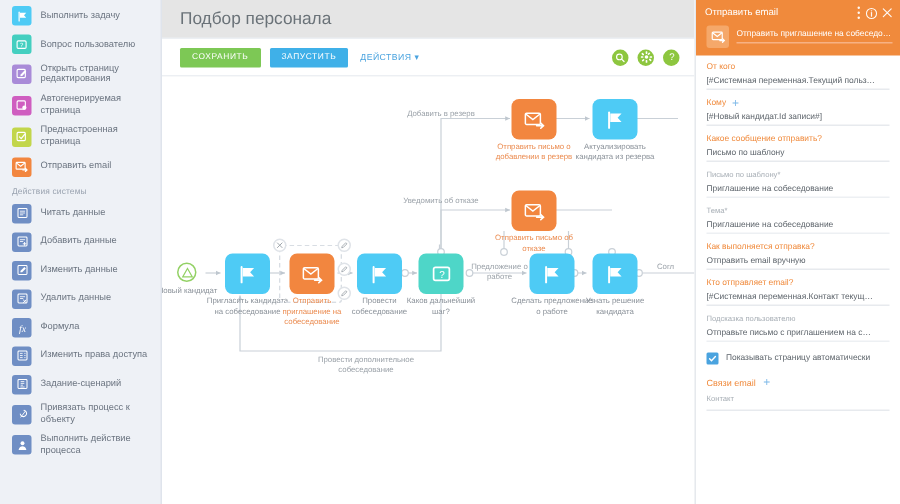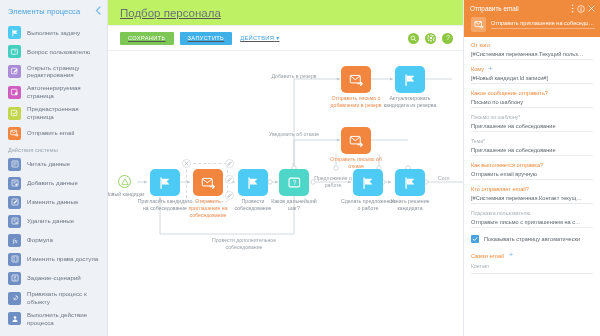--- a/index.html
+++ b/index.html
@@ -34,21 +34,21 @@
   }
   .sb-ico {
     width:13px; height:13px; border-radius:2px; flex:0 0 13px;
     display:flex; align-items:center; justify-content:center;
     color:#fff; font-size:8px; line-height:1;
   }
   .sb-ico svg { display:block; }
   .sb-label { font-size:6.2px; color:#6b7480; line-height:1.28; }
 
   
-  .center { flex:1 1 auto; position:relative; background:#bef264; min-width:0;text-decoration:underline; }
+  .center { flex:1 1 auto; position:relative; background:#e5e5e5; min-width:0; }
   .c-titlebar {
     height:26px; display:flex; align-items:center; padding:0 0 0 12px;
     border-bottom:1px solid #eceff3;
   }
   .c-title { font-size:11.5px; color:#6a7278; font-weight:400; }
   .c-toolbar {
     height:25px; display:flex; align-items:center; gap:6px; padding:0 8px 0 12px;
     border-bottom:1px solid #eceff3; background:#fff;
   }
   .btn {
@@ -162,28 +162,20 @@
   .rel-title { font-size:6px; color:#f08a3c; }
   .rel-sub { font-size:5.1px; color:#a8afb6; margin-bottom:4px; }
   .rel-line { border-bottom:1px solid #e7eaee; height:1px; margin-bottom:4px; }
 </style>
 </head>
 <body>
 
 <div class="app">
 
   <aside class="sidebar">
-    <div class="sb-head">
-      <span class="sb-head-title">Элементы процесса</span>
-      <span class="sb-collapse">
-        <svg width="6" height="9" viewBox="0 0 6 9">
-            <path d="M5 1 L1.5 4.5 L5 8" fill="none" stroke="#7bbde8" stroke-width="1.3" stroke-linecap="round"></path>
-          </svg>
-      </span>
-    </div>
     <div class="sb-list" id="sb-list">
         <div class="sb-item">
           <span class="sb-ico" style="background: rgb(78, 203, 245);">
             <svg width="8" height="8" viewBox="0 0 16 16">
               <path d="M3.5 2.2 V14" stroke="#fff" stroke-width="1.6" stroke-linecap="round" fill="none"></path>
               <path d="M4.4 3 H13 L10 6.3 L13 9.6 H4.4 Z" fill="#fff"></path>
             </svg>
           </span>
           <span class="sb-label">Выполнить задачу</span>
         </div>

